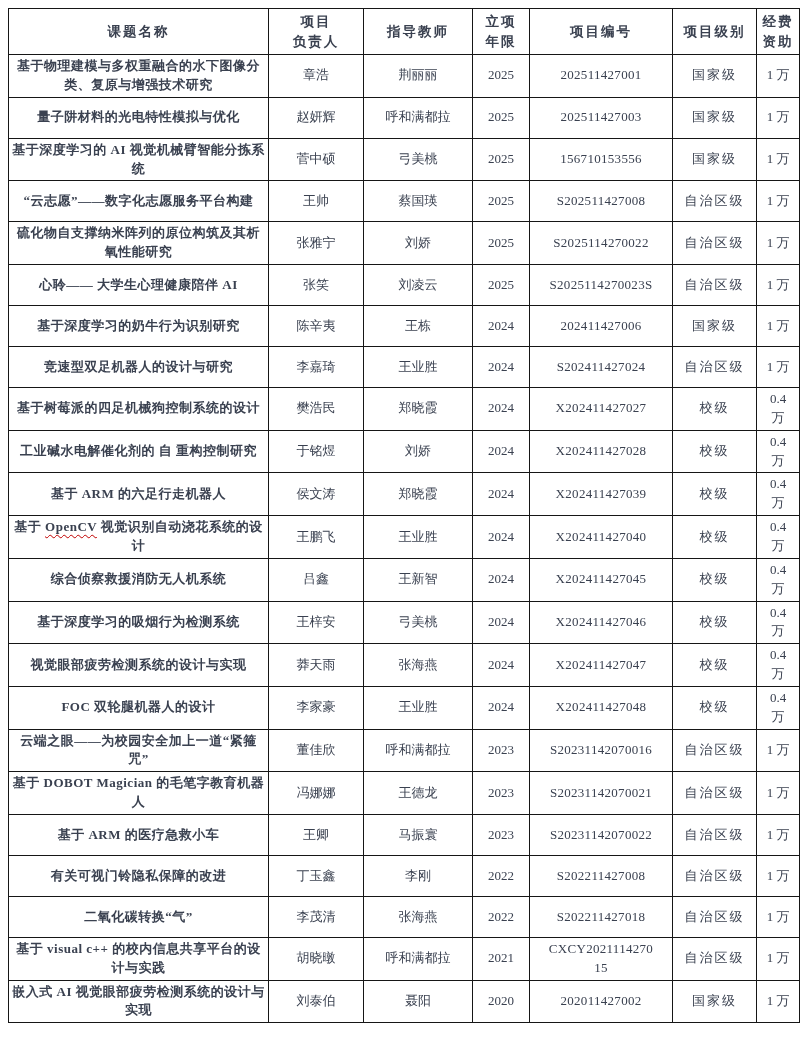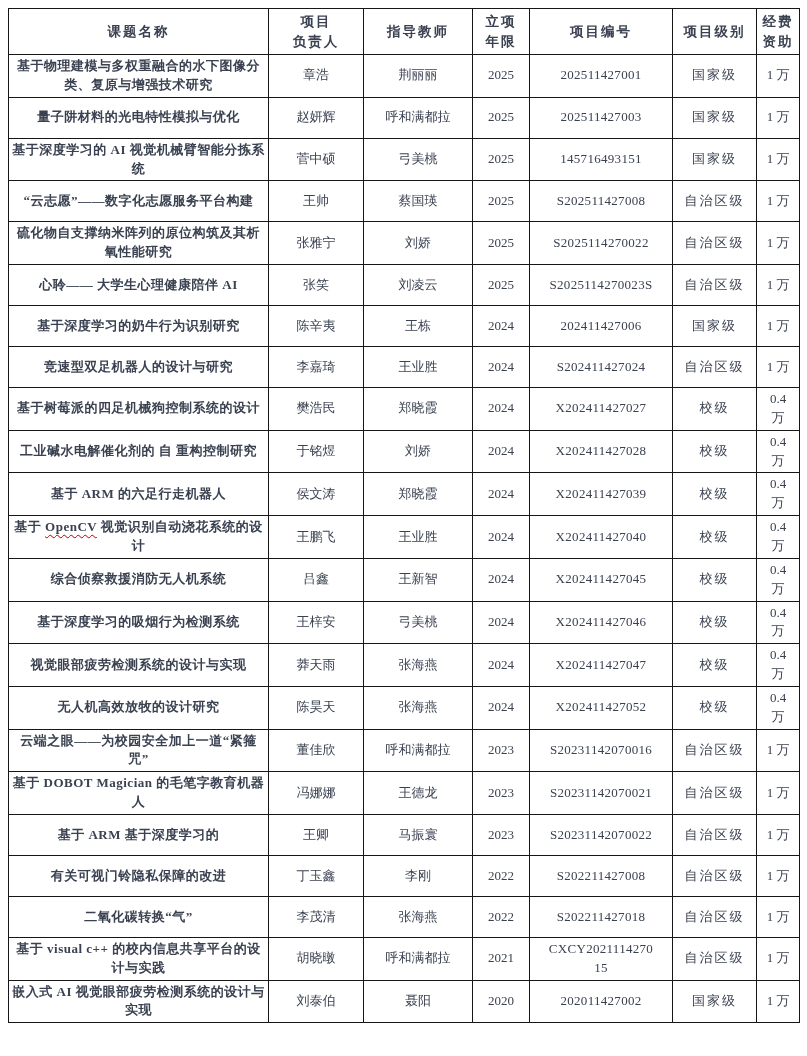--- a/index.html
+++ b/index.html
@@ -96,21 +96,21 @@
     <td class="cell-year">2025</td>
     <td class="cell-number">202511427003</td>
     <td class="cell-level">国家级</td>
     <td class="cell-fund">1 万</td>
   </tr>
         <tr>
     <td class="cell-title">基于深度学习的 AI 视觉机械臂智能分拣系统</td>
     <td class="cell-leader">菅中硕</td>
     <td class="cell-advisor">弓美桃</td>
     <td class="cell-year">2025</td>
-    <td class="cell-number">145716493151</td>
+    <td class="cell-number">156710153556</td>
     <td class="cell-level">国家级</td>
     <td class="cell-fund">1 万</td>
   </tr>
         <tr>
     <td class="cell-title">“云志愿”——数字化志愿服务平台构建</td>
     <td class="cell-leader">王帅</td>
     <td class="cell-advisor">蔡国瑛</td>
     <td class="cell-year">2025</td>
     <td class="cell-number">S202511427008</td>
     <td class="cell-level">自治区级</td>
@@ -216,25 +216,25 @@
     <td class="cell-title">视觉眼部疲劳检测系统的设计与实现</td>
     <td class="cell-leader">莽天雨</td>
     <td class="cell-advisor">张海燕</td>
     <td class="cell-year">2024</td>
     <td class="cell-number">X202411427047</td>
     <td class="cell-level">校级</td>
     <td class="cell-fund">0.4
 万</td>
   </tr>
         <tr>
-    <td class="cell-title">无人机高效放牧的设计研究</td>
-    <td class="cell-leader">陈昊天</td>
-    <td class="cell-advisor">张海燕</td>
-    <td class="cell-year">2024</td>
-    <td class="cell-number">X202411427052</td>
+    <td class="cell-title">FOC 双轮腿机器人的设计</td>
+    <td class="cell-leader">李家豪</td>
+    <td class="cell-advisor">王业胜</td>
+    <td class="cell-year">2024</td>
+    <td class="cell-number">X202411427048</td>
     <td class="cell-level">校级</td>
     <td class="cell-fund">0.4
 万</td>
   </tr>
         <tr>
     <td class="cell-title">云端之眼——为校园安全加上一道“紧箍咒”</td>
     <td class="cell-leader">董佳欣</td>
     <td class="cell-advisor">呼和满都拉</td>
     <td class="cell-year">2023</td>
     <td class="cell-number">S20231142070016</td>
@@ -244,21 +244,21 @@
         <tr>
     <td class="cell-title">基于 DOBOT Magician 的毛笔字教育机器人</td>
     <td class="cell-leader">冯娜娜</td>
     <td class="cell-advisor">王德龙</td>
     <td class="cell-year">2023</td>
     <td class="cell-number">S20231142070021</td>
     <td class="cell-level">自治区级</td>
     <td class="cell-fund">1 万</td>
   </tr>
         <tr>
-    <td class="cell-title">基于 ARM 基于深度学习的</td>
+    <td class="cell-title">基于 ARM 的医疗急救小车</td>
     <td class="cell-leader">王卿</td>
     <td class="cell-advisor">马振寰</td>
     <td class="cell-year">2023</td>
     <td class="cell-number">S20231142070022</td>
     <td class="cell-level">自治区级</td>
     <td class="cell-fund">1 万</td>
   </tr>
         <tr>
     <td class="cell-title">有关可视门铃隐私保障的改进</td>
     <td class="cell-leader">丁玉鑫</td>

